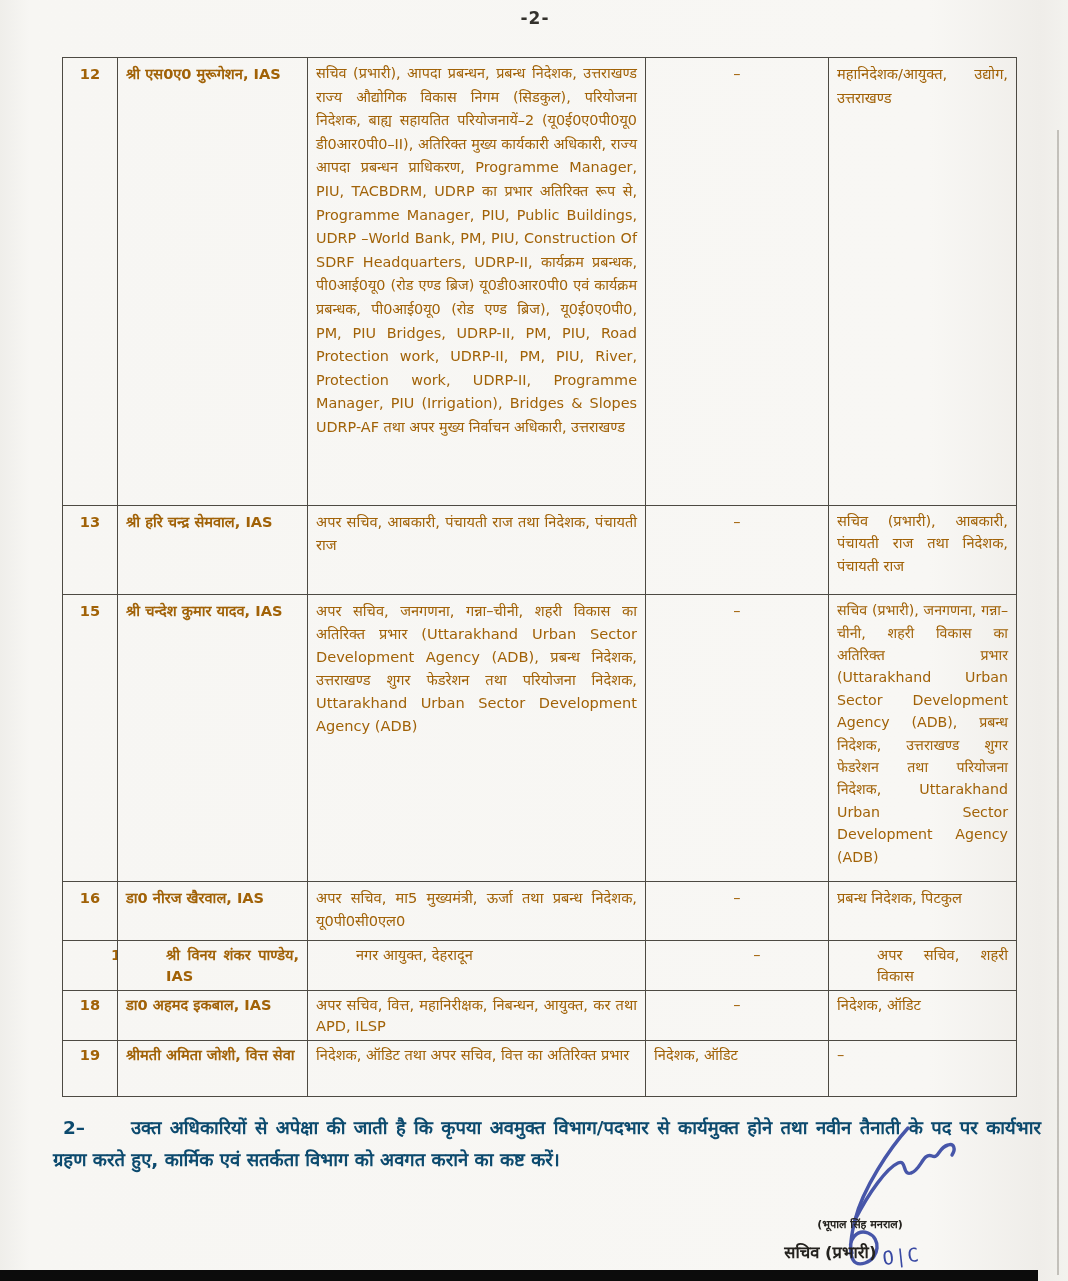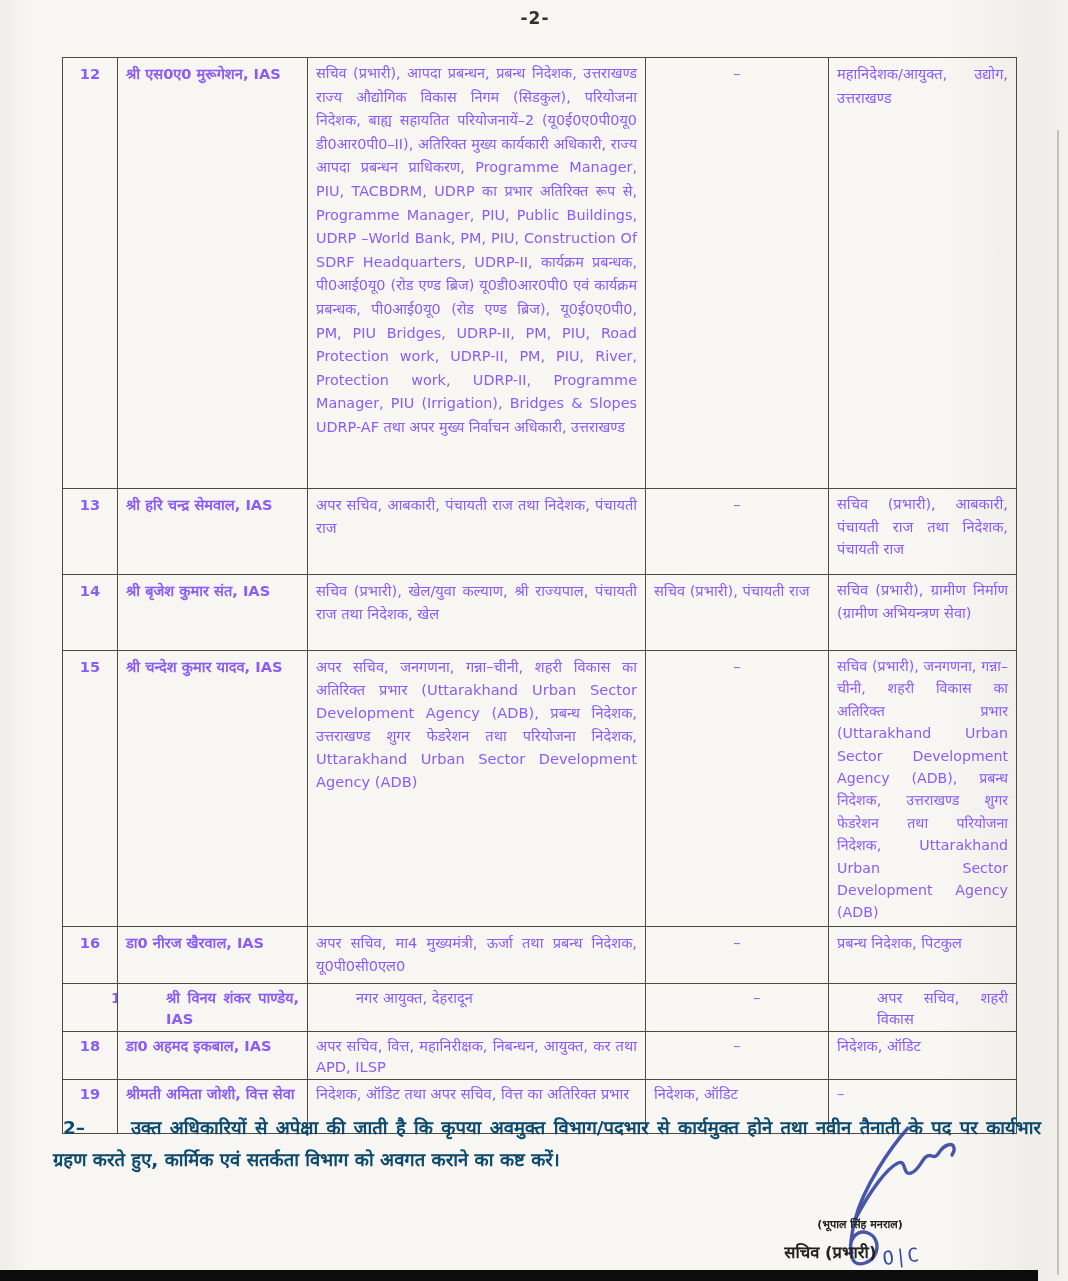--- a/index.html
+++ b/index.html
@@ -26,21 +26,21 @@
     position:absolute;left:62px;top:57px;width:954px;height:1040px;
     border-collapse:collapse;table-layout:fixed;
   }
   .doc-table td{
     border:1.5px solid var(--border);
     vertical-align:top;
     font-size:14.6px;
     line-height:23px;
     padding:4px 8px 2px 8px;
     overflow:hidden;
-    color:#8b5cf6;
+    color:#a16207;
   }
   td.sno{text-align:center;font-weight:bold;padding-left:2px;padding-right:2px;}
   td.name{font-weight:bold;text-align:justify;}
   td.post,td.newp{text-align:justify;}
   td.rel{text-align:center;}
   td.rel.haspost{text-align:justify;}
   tr.r12 td{height:431px;}
   tr.r13 td{height:86px;}
   tr.r14 td{height:76px;}
   tr.r15 td{height:254px;}
@@ -102,38 +102,31 @@
       <td class="rel">–</td>
       <td class="newp">महानिदेशक/आयुक्त, उद्योग, उत्तराखण्ड</td>
     </tr>
     <tr class="r13">
       <td class="sno">13</td>
       <td class="name">श्री हरि चन्द्र सेमवाल, IAS</td>
       <td class="post">अपर सचिव, आबकारी, पंचायती राज तथा निदेशक, पंचायती राज</td>
       <td class="rel">–</td>
       <td class="newp">सचिव (प्रभारी), आबकारी, पंचायती राज तथा निदेशक, पंचायती राज</td>
     </tr>
-    <tr class="r14">
-      <td class="sno">14</td>
-      <td class="name">श्री बृजेश कुमार संत, IAS</td>
-      <td class="post">सचिव (प्रभारी), खेल/युवा कल्याण, श्री राज्यपाल, पंचायती राज तथा निदेशक, खेल</td>
-      <td class="rel haspost">सचिव (प्रभारी), पंचायती राज</td>
-      <td class="newp">सचिव (प्रभारी), ग्रामीण निर्माण (ग्रामीण अभियन्त्रण सेवा)</td>
-    </tr>
     <tr class="r15">
       <td class="sno">15</td>
       <td class="name">श्री चन्देश कुमार यादव, IAS</td>
       <td class="post">अपर सचिव, जनगणना, गन्ना–चीनी, शहरी विकास का अतिरिक्त प्रभार (Uttarakhand Urban Sector Development Agency (ADB), प्रबन्ध निदेशक, उत्तराखण्ड शुगर फेडरेशन तथा परियोजना निदेशक, Uttarakhand Urban Sector Development Agency (ADB)</td>
       <td class="rel">–</td>
       <td class="newp">सचिव (प्रभारी), जनगणना, गन्ना–चीनी, शहरी विकास का अतिरिक्त प्रभार (Uttarakhand Urban Sector Development Agency (ADB), प्रबन्ध निदेशक, उत्तराखण्ड शुगर फेडरेशन तथा परियोजना निदेशक, Uttarakhand Urban Sector Development Agency (ADB)</td>
     </tr>
     <tr class="r16">
       <td class="sno">16</td>
       <td class="name">डा0 नीरज खैरवाल, IAS</td>
-      <td class="post">अपर सचिव, मा4 मुख्यमंत्री, ऊर्जा तथा प्रबन्ध निदेशक, यू0पी0सी0एल0</td>
+      <td class="post">अपर सचिव, मा5 मुख्यमंत्री, ऊर्जा तथा प्रबन्ध निदेशक, यू0पी0सी0एल0</td>
       <td class="rel">–</td>
       <td class="newp">प्रबन्ध निदेशक, पिटकुल</td>
     </tr>
     <tr class="r17">
       <td class="sno">17</td>
       <td class="name">श्री विनय शंकर पाण्डेय, IAS</td>
       <td class="post">नगर आयुक्त, देहरादून</td>
       <td class="rel">–</td>
       <td class="newp">अपर सचिव, शहरी विकास</td>
     </tr>

